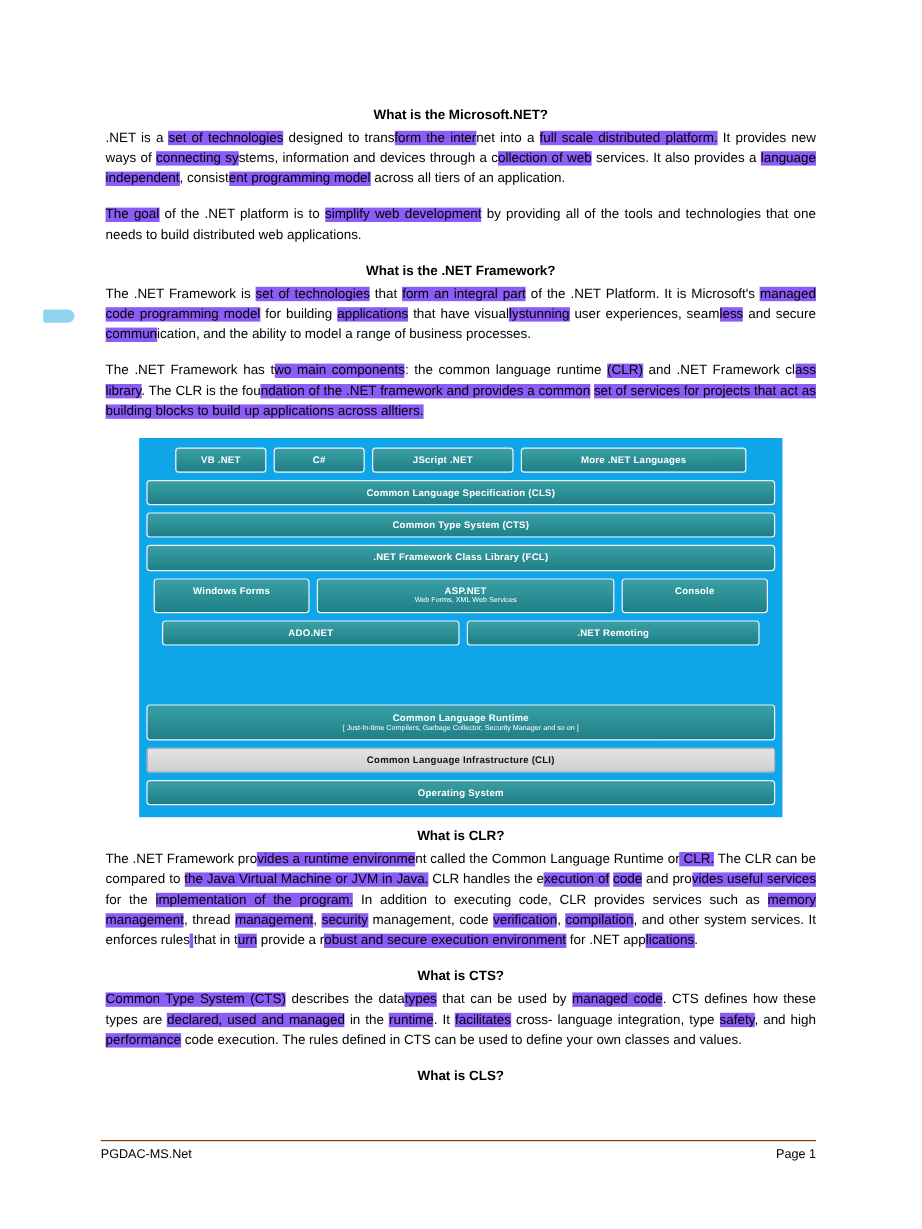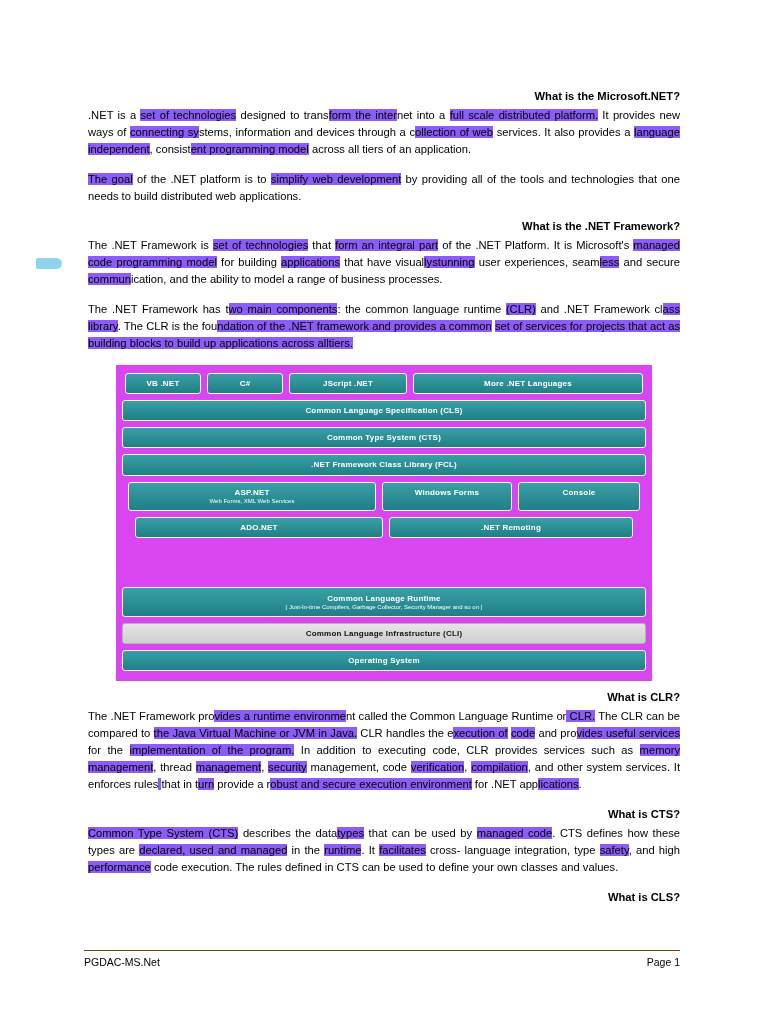--- a/index.html
+++ b/index.html
@@ -25,21 +25,21 @@
     width: 592px;
     font-size: 11.2px;
     line-height: 1.52;
     text-align: justify;
   }
   h3.head {
     font-size: 11.2px;
     font-weight: bold;
     margin: 0 0 2px 0;
     line-height: 1.5;
-    text-align: right;
+    text-align: center;
   }
   p.para {
     margin: 0 0 13px 0;
   }
   p.tight {
     margin: 0 0 13px 0;
   }
   .hl {
     background: #8b5cf6;
   }
@@ -55,21 +55,21 @@
   }
   
   .figure {
     margin: 6px 0 8px 0;
     width: 592px;
     display: flex;
     justify-content: center;
   }
   .diagram {
     width: 536px;
-    background: #d946ef;
+    background: #0ea5e9;
     padding: 8px 6px 4px 6px;
     box-sizing: border-box;
   }
   .drow {
     display: flex;
     gap: 6px;
     margin-bottom: 6px;
     justify-content: center;
   }
   .cell {
@@ -90,21 +90,21 @@
     display: block;
     font-size: 6px;
     font-weight: normal;
     letter-spacing: 0;
     margin-top: 1px;
   }
   .cell.full { width: 100%; }
   .cell.w-vb { width: 76px; }
   .cell.w-cs { width: 76px; }
   .cell.w-js { width: 118px; }
-  .cell.w-more { width: 230px; }
+  .cell.w-more { width: 188px; }
   .cell.w-asp { width: 248px; }
   .cell.w-winforms { width: 130px; }
   .cell.w-console { width: 122px; }
   .cell.w-ado { width: 248px; }
   .cell.w-remoting { width: 244px; }
   .cell.clr { padding: 6px 4px 5px 4px; margin-top: 43px; }
   .cell.cli {
     background: #d7d7d7;
     background: linear-gradient(180deg,#e4e4e4 0%, #cfcfcf 100%);
     color: #111111;
@@ -189,26 +189,26 @@
           </div>
         </div>
 
         <div class="drow">
           <div class="cell full">
             <span>.NET Framework Class Library (FCL)</span>
           </div>
         </div>
 
         <div class="drow">
+          <div class="cell w-winforms">
+            <span>Windows Forms</span>
+          </div>
           <div class="cell w-asp">
             <span>ASP.NET</span>
             <span class="sub">Web Forms, XML Web Services</span>
-          </div>
-          <div class="cell w-winforms">
-            <span>Windows Forms</span>
           </div>
           <div class="cell w-console">
             <span>Console</span>
           </div>
         </div>
 
         <div class="drow">
           <div class="cell w-ado">
             <span>ADO.NET</span>
           </div>

